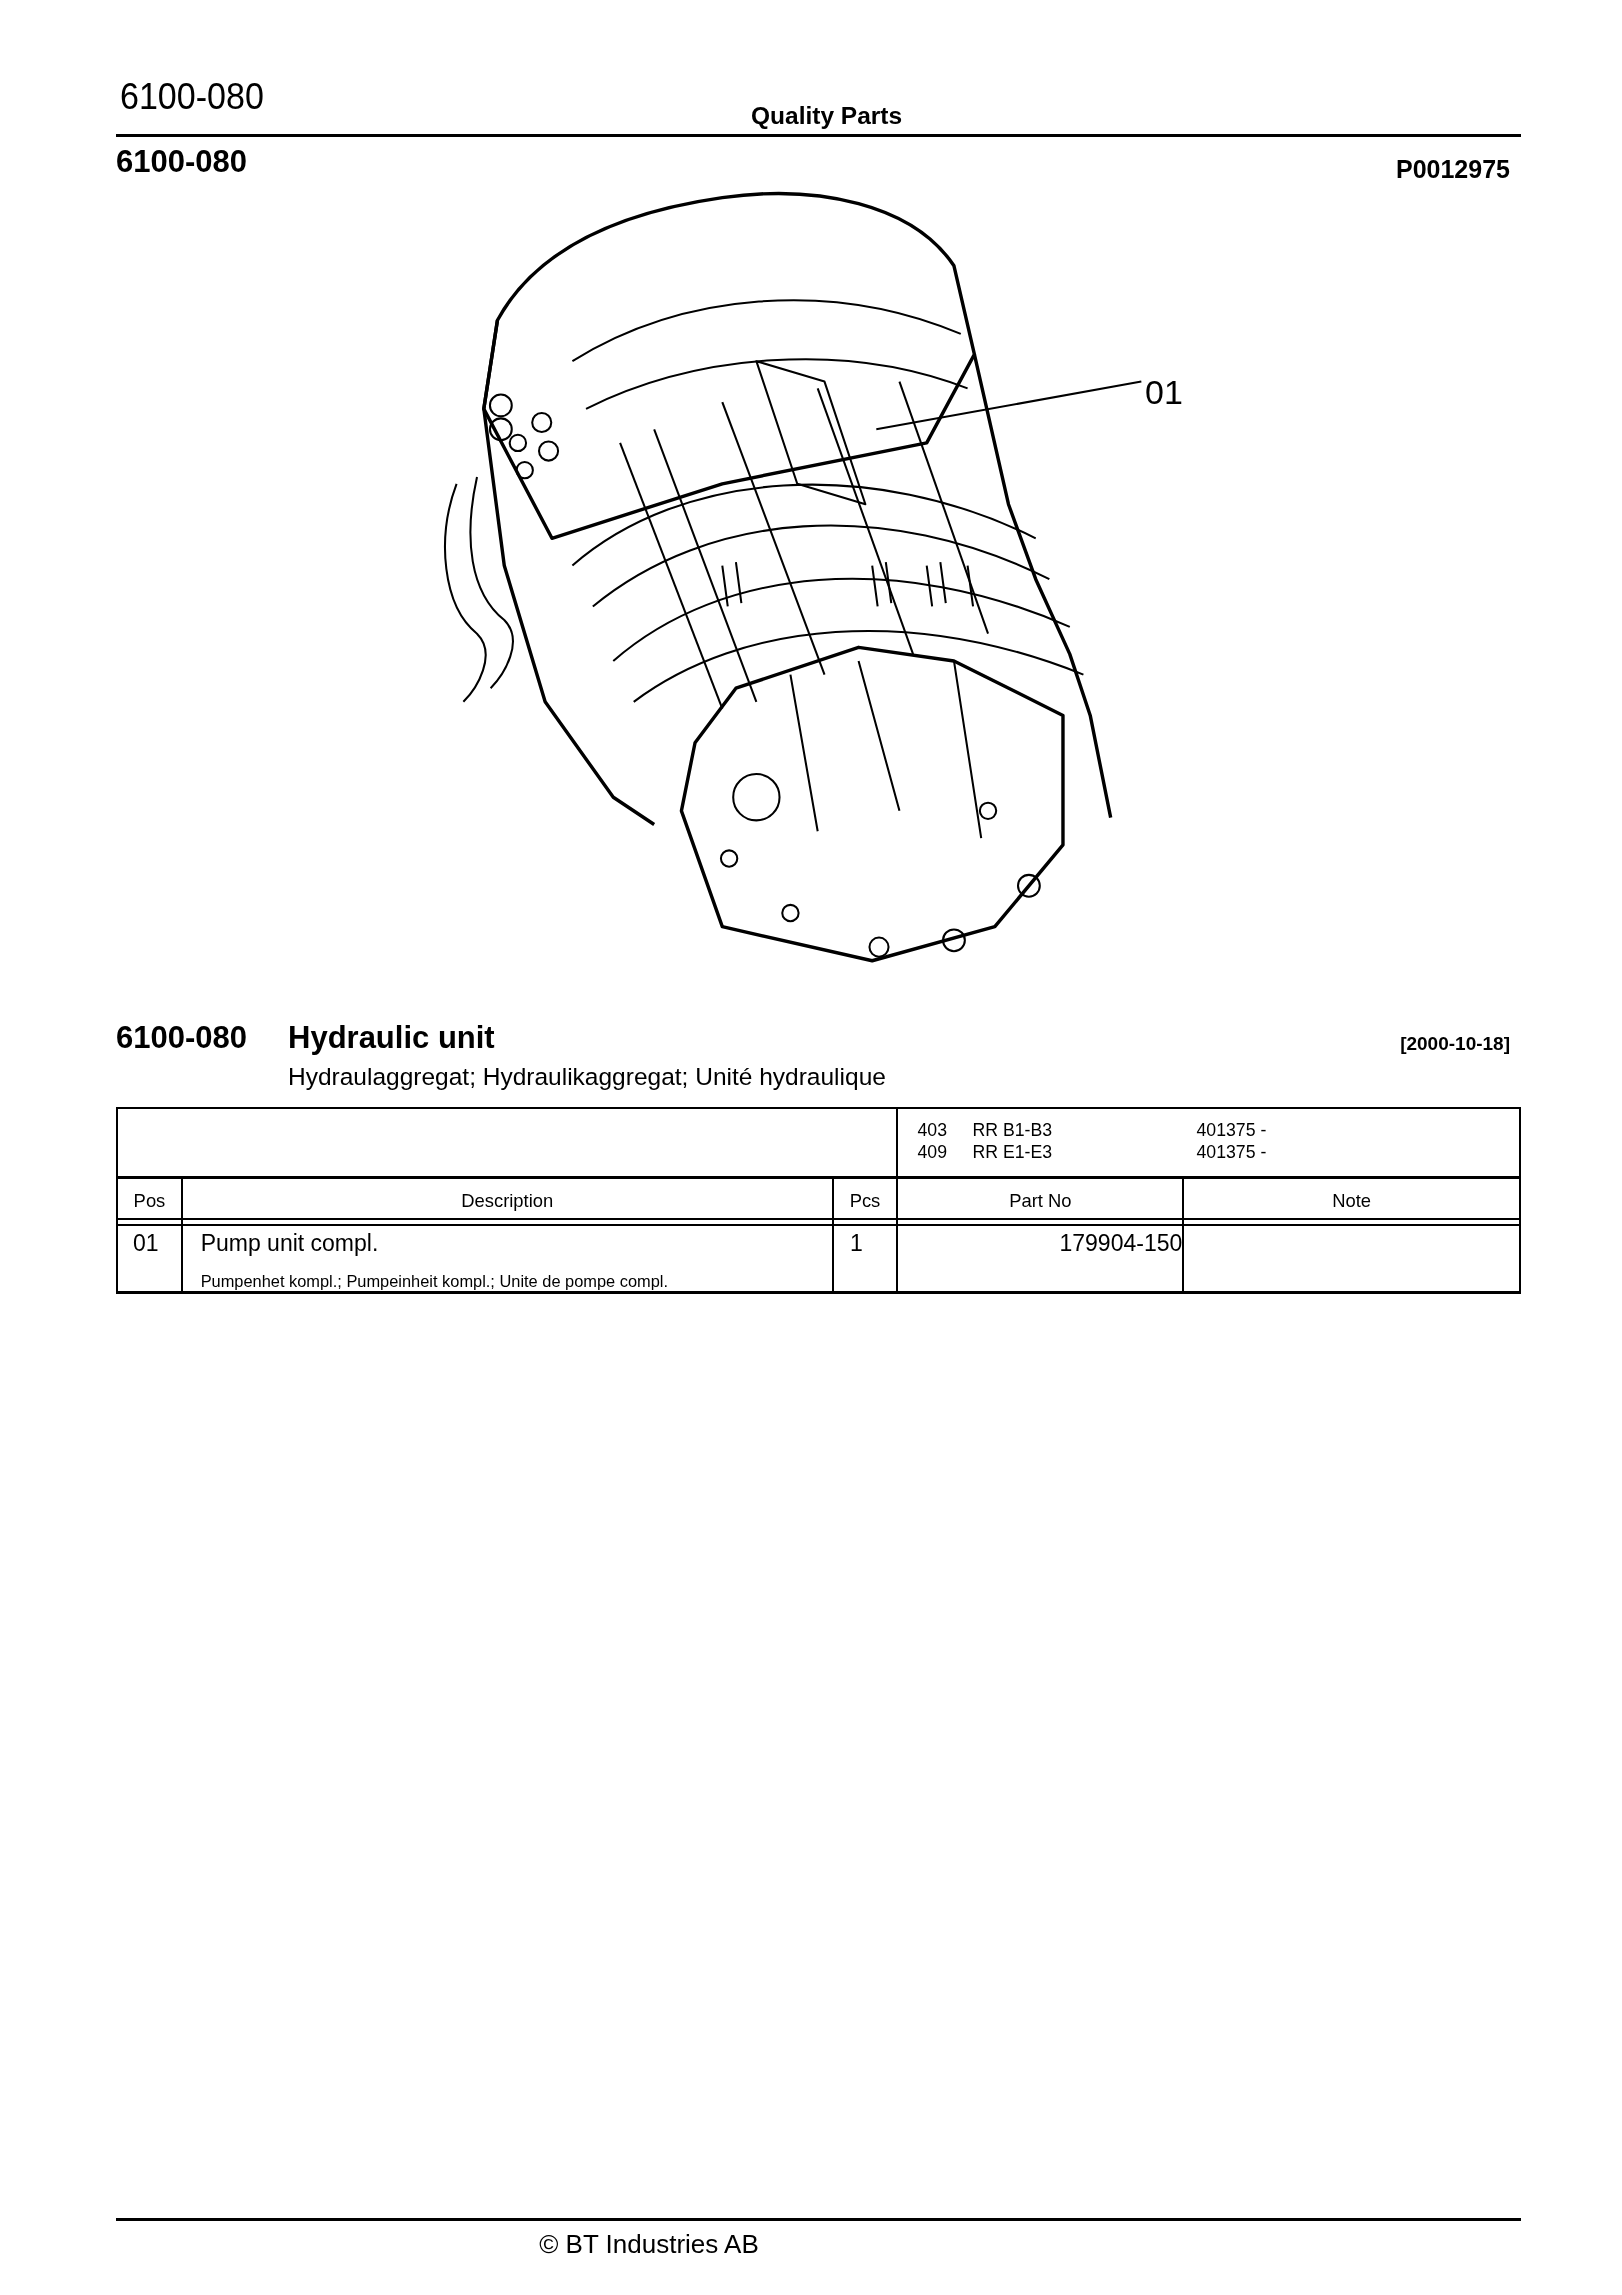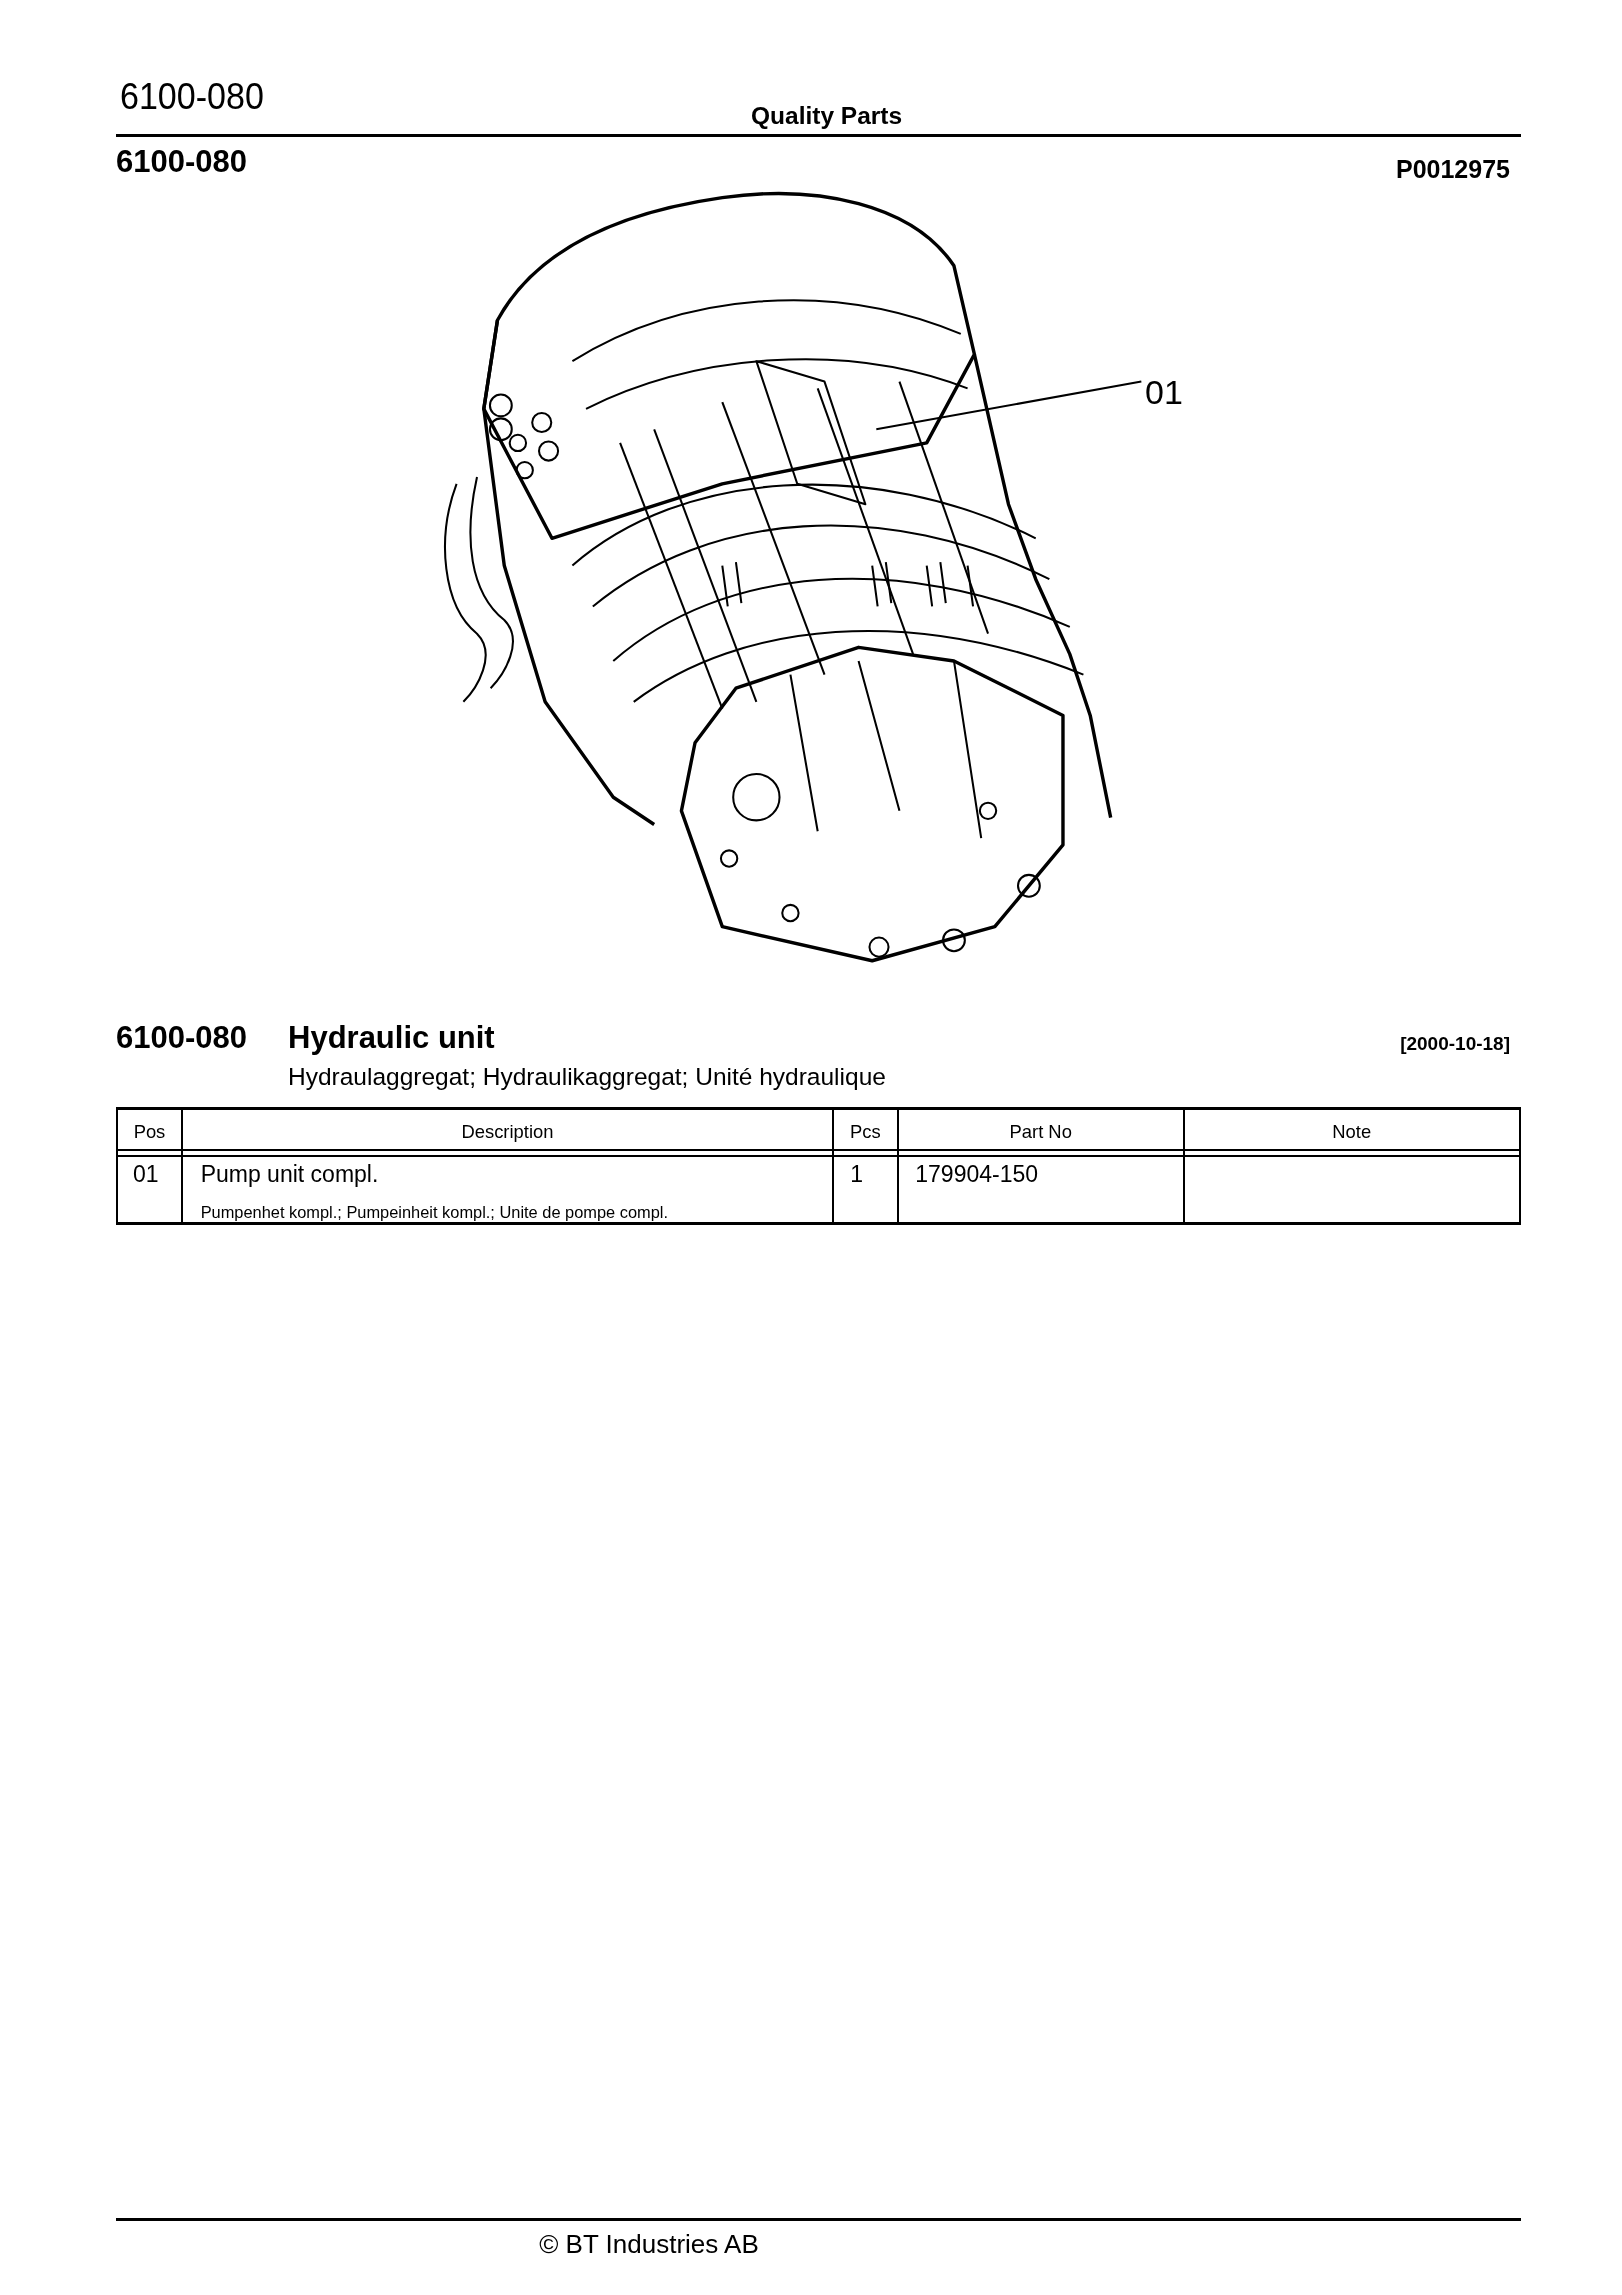--- a/index.html
+++ b/index.html
@@ -32,21 +32,21 @@
     .models-row .m-name { width: 224px; }
     .models-row .m-serial { width: 136px; }
     .hdr th { font-weight: normal; height: 33px; padding: 5.5px 0 0; font-size: 18.4px; border-bottom: none; border-top: 3.4px solid #000; }
     .spacer td { height: 4.1px; border-top: 2px solid #000; border-bottom: 2px solid #000; padding: 0; }
     .item td { vertical-align: top; height: 55px; border-bottom: 3.4px solid #000; }
     .pos-cell { padding: 4.1px 0 0 15px; font-size: 23px; }
     .desc-cell { padding: 4.1px 0 0 17.7px; }
     .desc-main { font-size: 23px; }
     .desc-sub { font-size: 16.4px; margin-top: 15px; }
     .pcs-cell { padding: 4.1px 0 0 16.4px; font-size: 23px; }
-    .partno-cell { padding: 4.1px 0 0 16.4px; font-size: 23px; }
+    .partno-cell { padding: 4.1px 0 0 16.4px; font-size: 23px; text-align: right; }
     .footer-rule { left: 116px; top: 2218px; width: 1405px; height: 2.7px; background: #000; }
     .footer-text { left: 0; width: 1298px; top: 2229px; text-align: center; font-size: 26px; }
   </style>
 </head>
 <body>
 
 <div class="abs doc-num-top">6100-080</div>
 <div class="abs brand">Quality Parts</div>
 <div class="abs rule" style="top:134px;"></div>
 <div class="abs doc-num-sub">6100-080</div>
@@ -106,20 +106,35 @@
 
 <table class="parts">
   <colgroup>
     <col style="width:65px">
       <col style="width:652px">
       <col style="width:65px">
       <col style="width:286px">
       <col style="width:337px">
   </colgroup>
   <tbody>
+      <tr>
+    <td colspan="3" class="models-empty"></td>
+    <td colspan="2" class="models-cell">
+      <div class="models-row">
+        <span class="m-code">403</span>
+        <span class="m-name">RR B1-B3</span>
+        <span class="m-serial">401375 -</span>
+      </div>
+      <div class="models-row">
+        <span class="m-code">409</span>
+        <span class="m-name">RR E1-E3</span>
+        <span class="m-serial">401375 -</span>
+      </div>
+    </td>
+  </tr>
   <tr class="hdr">
     <th>Pos</th>
     <th>Description</th>
     <th>Pcs</th>
     <th>Part No</th>
     <th>Note</th>
   </tr>
   <tr class="spacer">
     <td></td>
         <td></td>

